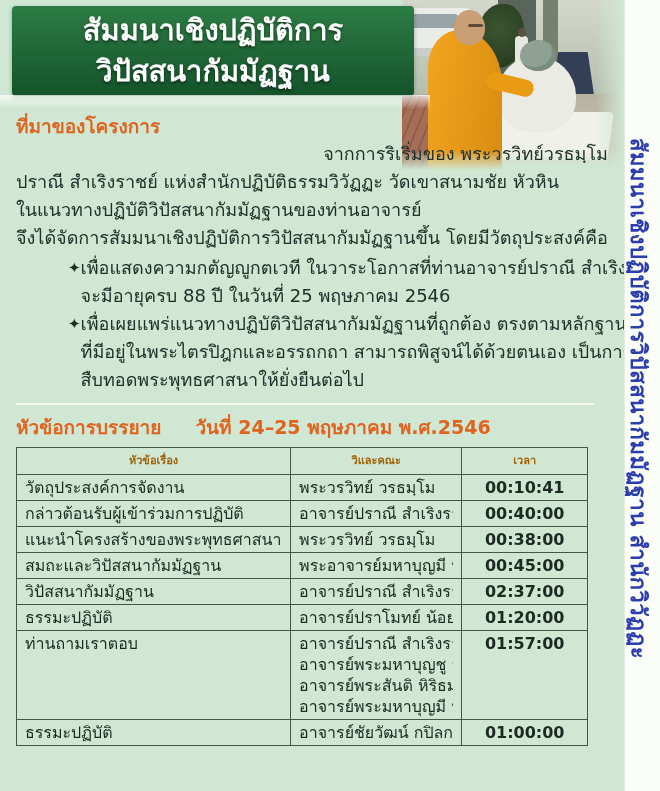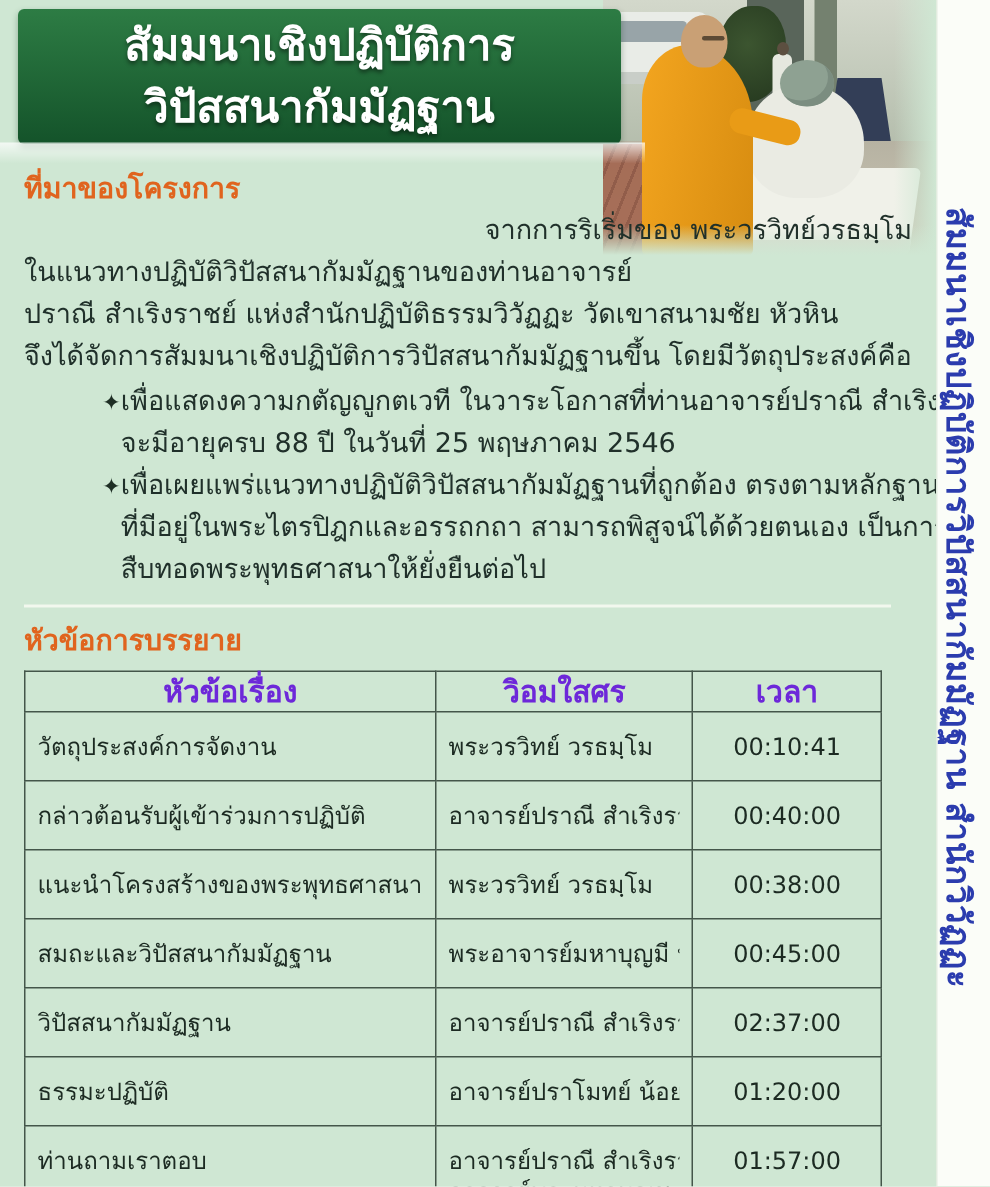--- a/index.html
+++ b/index.html
@@ -54,24 +54,24 @@
   .pline.indent{padding-left:72px;text-align:right;}
   .bullets{margin-top:2px;margin-left:52px;}
   .bullet{display:flex;}
   .bmark{width:24px;font-size:15px;line-height:28px;color:#1e2e24;}
   .blines div{font-size:18px;line-height:28px;white-space:nowrap;}
   .sep{border:none;border-top:2px solid #f2f8ee;margin:9px 2px 0 0;width:578px;}
   .sched-head{display:flex;gap:34px;margin-top:9px;font-size:19px;font-weight:bold;line-height:27px;}
 
   table{border-collapse:collapse;margin-top:6px;width:572px;table-layout:fixed;}
   table,th,td{border:1.6px solid #44564a;}
-  th{color:#6d28d9;font-weight:bold;font-size:20px;line-height:24px;padding:1px 4px;text-align:center;}
-  td{font-size:16px;line-height:21px;padding:12px 8px;vertical-align:top;color:#1c2a22;}
+  th{color:#a16207;font-weight:bold;font-size:11px;line-height:24px;padding:1px 4px;text-align:center;}
+  td{font-size:16px;line-height:21px;padding:2px 8px;vertical-align:top;color:#1c2a22;}
   col.c-topic{width:48%;} col.c-speaker{width:30%;} col.c-time{width:22%;}
-  td.time{text-align:center;}
+  td.time{text-align:center;font-weight:bold;}
   td.speaker div{white-space:nowrap;overflow:hidden;}
   td.topic{white-space:nowrap;overflow:hidden;}
 </style>
 </head>
 <body>
 
 <div class="page">
 
   <div class="photo">
     <div class="ph-wall"></div>
@@ -99,22 +99,22 @@
   <div class="banner">
     <div>สัมมนาเชิงปฏิบัติการ</div>
     <div>วิปัสสนากัมมัฏฐาน</div>
   </div>
   <div class="banner-glow"></div>
 
   <div class="content">
     <div class="intro-heading orange">ที่มาของโครงการ</div>
     <div id="intro-lines">
         <div class="pline indent">จากการริเริ่มของ พระวรวิทย์วรธมฺโม</div>
+        <div class="pline">ปราณี สำเริงราชย์  แห่งสำนักปฏิบัติธรรมวิวัฏฏะ  วัดเขาสนามชัย  หัวหิน</div>
         <div class="pline">ในแนวทางปฏิบัติวิปัสสนากัมมัฏฐานของท่านอาจารย์</div>
-        <div class="pline">ปราณี สำเริงราชย์  แห่งสำนักปฏิบัติธรรมวิวัฏฏะ  วัดเขาสนามชัย  หัวหิน</div>
         <div class="pline">จึงได้จัดการสัมมนาเชิงปฏิบัติการวิปัสสนากัมมัฏฐานขึ้น  โดยมีวัตถุประสงค์คือ</div>
       </div>
     <div class="bullets" id="bullet-list">
         <div class="bullet">
           <span class="bmark">✦</span>
           <div class="blines">
             <div>เพื่อแสดงความกตัญญูกตเวที ในวาระโอกาสที่ท่านอาจารย์ปราณี สำเริงราชย์</div>
             <div>จะมีอายุครบ 88 ปี  ในวันที่ 25 พฤษภาคม 2546</div>
           </div>
         </div>
@@ -125,32 +125,33 @@
             <div>ที่มีอยู่ในพระไตรปิฎกและอรรถกถา  สามารถพิสูจน์ได้ด้วยตนเอง  เป็นการ</div>
             <div>สืบทอดพระพุทธศาสนาให้ยั่งยืนต่อไป</div>
           </div>
         </div>
       </div>
 
     <hr class="sep">
 
     <div class="sched-head orange">
       <span>หัวข้อการบรรยาย</span>
+      <span>วันที่ 24–25 พฤษภาคม พ.ศ.2546</span>
     </div>
 
     <table id="schedule-table">
       <colgroup>
           <col class="c-topic">
           <col class="c-speaker">
           <col class="c-time">
         </colgroup>
       <thead>
           <tr>
             <th>หัวข้อเรื่อง</th>
-            <th>วิอมใสศร</th>
+            <th>วิและคณะ</th>
             <th>เวลา</th>
           </tr>
         </thead>
       <tbody>
           <tr>
             <td class="topic">วัตถุประสงค์การจัดงาน</td>
             <td class="speaker">
               <div>พระวรวิทย์ วรธมฺโม</div>
             </td>
             <td class="time">00:10:41</td>

